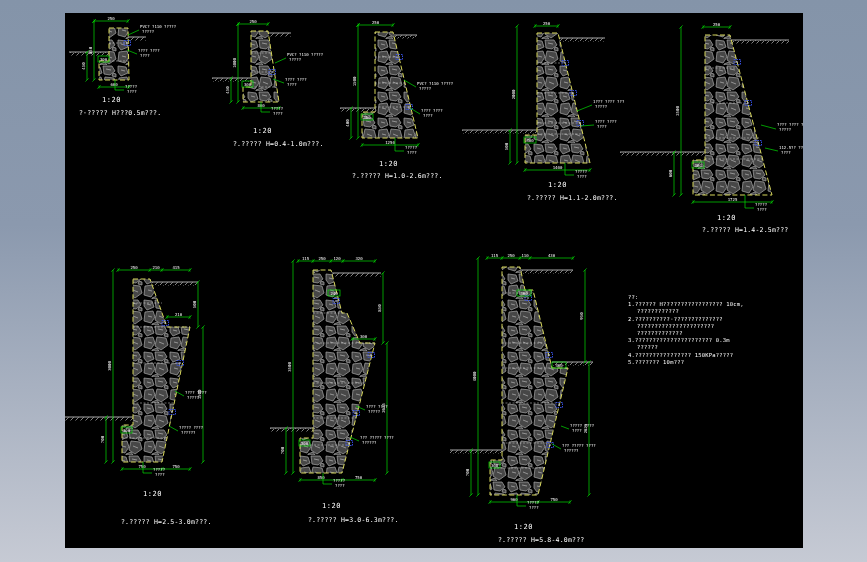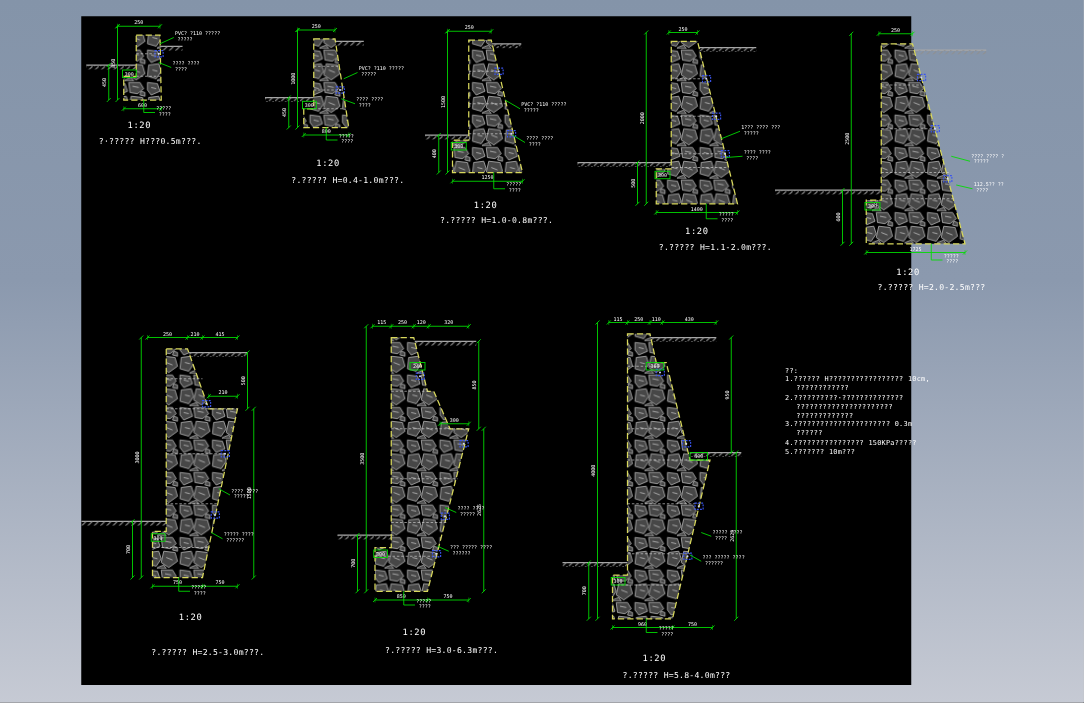--- a/index.html
+++ b/index.html
@@ -2,21 +2,21 @@
 <html><head>
 <meta charset="utf-8">
 <style>
   html,body{margin:0;padding:0;}
   body{
     width:867px;height:562px;overflow:hidden;position:relative;
     background:linear-gradient(180deg,#8494a9 0%,#8b99ae 40%,#c6cad4 100%);
     font-family:"DejaVu Sans Mono", monospace;
   }
   #canvas{
-    position:absolute;left:65px;top:13px;width:664px;height:535px;
+    position:absolute;left:65px;top:13px;width:738px;height:535px;
     background:#000;
   }
   #cad{position:absolute;left:0;top:0;}
   .cap{position:absolute;color:#fff;white-space:nowrap;}
   .scale{font-size:7px;letter-spacing:.5px;}
   .title{font-size:6.5px;letter-spacing:.2px;}
   #notes{
     position:absolute;left:563px;top:281px;color:#fff;
     font-size:5.5px;line-height:7.2px;letter-spacing:.2px;white-space:nowrap;
   }
@@ -547,25 +547,25 @@
         <text x="462" y="491" fill="#ffffff" font-size="4" font-family="DejaVu Sans Mono, monospace" text-anchor="start">?????</text>
         <text x="464" y="495.8" fill="#ffffff" font-size="4" font-family="DejaVu Sans Mono, monospace" text-anchor="start">????</text>
       </g>
     </svg>
 
   <div class="cap scale" style="left:37px;top:83px">1:20</div>
   <div class="cap title" style="left:14px;top:96px">?·????? H???0.5m???.</div>
   <div class="cap scale" style="left:188px;top:114px">1:20</div>
   <div class="cap title" style="left:168px;top:127px">?.????? H=0.4-1.0m???.</div>
   <div class="cap scale" style="left:314px;top:147px">1:20</div>
-  <div class="cap title" style="left:287px;top:159px">?.????? H=1.0-0.8m???.</div>
+  <div class="cap title" style="left:287px;top:159px">?.????? H=1.0-2.6m???.</div>
   <div class="cap scale" style="left:483px;top:168px">1:20</div>
   <div class="cap title" style="left:462px;top:181px">?.????? H=1.1-2.0m???.</div>
   <div class="cap scale" style="left:652px;top:201px">1:20</div>
-  <div class="cap title" style="left:637px;top:213px">?.????? H=2.0-2.5m???</div>
+  <div class="cap title" style="left:637px;top:213px">?.????? H=1.4-2.5m???</div>
   <div class="cap scale" style="left:78px;top:477px">1:20</div>
   <div class="cap title" style="left:56px;top:505px">?.????? H=2.5-3.0m???.</div>
   <div class="cap scale" style="left:257px;top:489px">1:20</div>
   <div class="cap title" style="left:243px;top:503px">?.????? H=3.0-6.3m???.</div>
   <div class="cap scale" style="left:449px;top:510px">1:20</div>
   <div class="cap title" style="left:433px;top:523px">?.????? H=5.8-4.0m???</div>
 
   <div id="notes">
     <div>??:</div>
     <div>1.?????? H????????????????? 10cm,</div>

